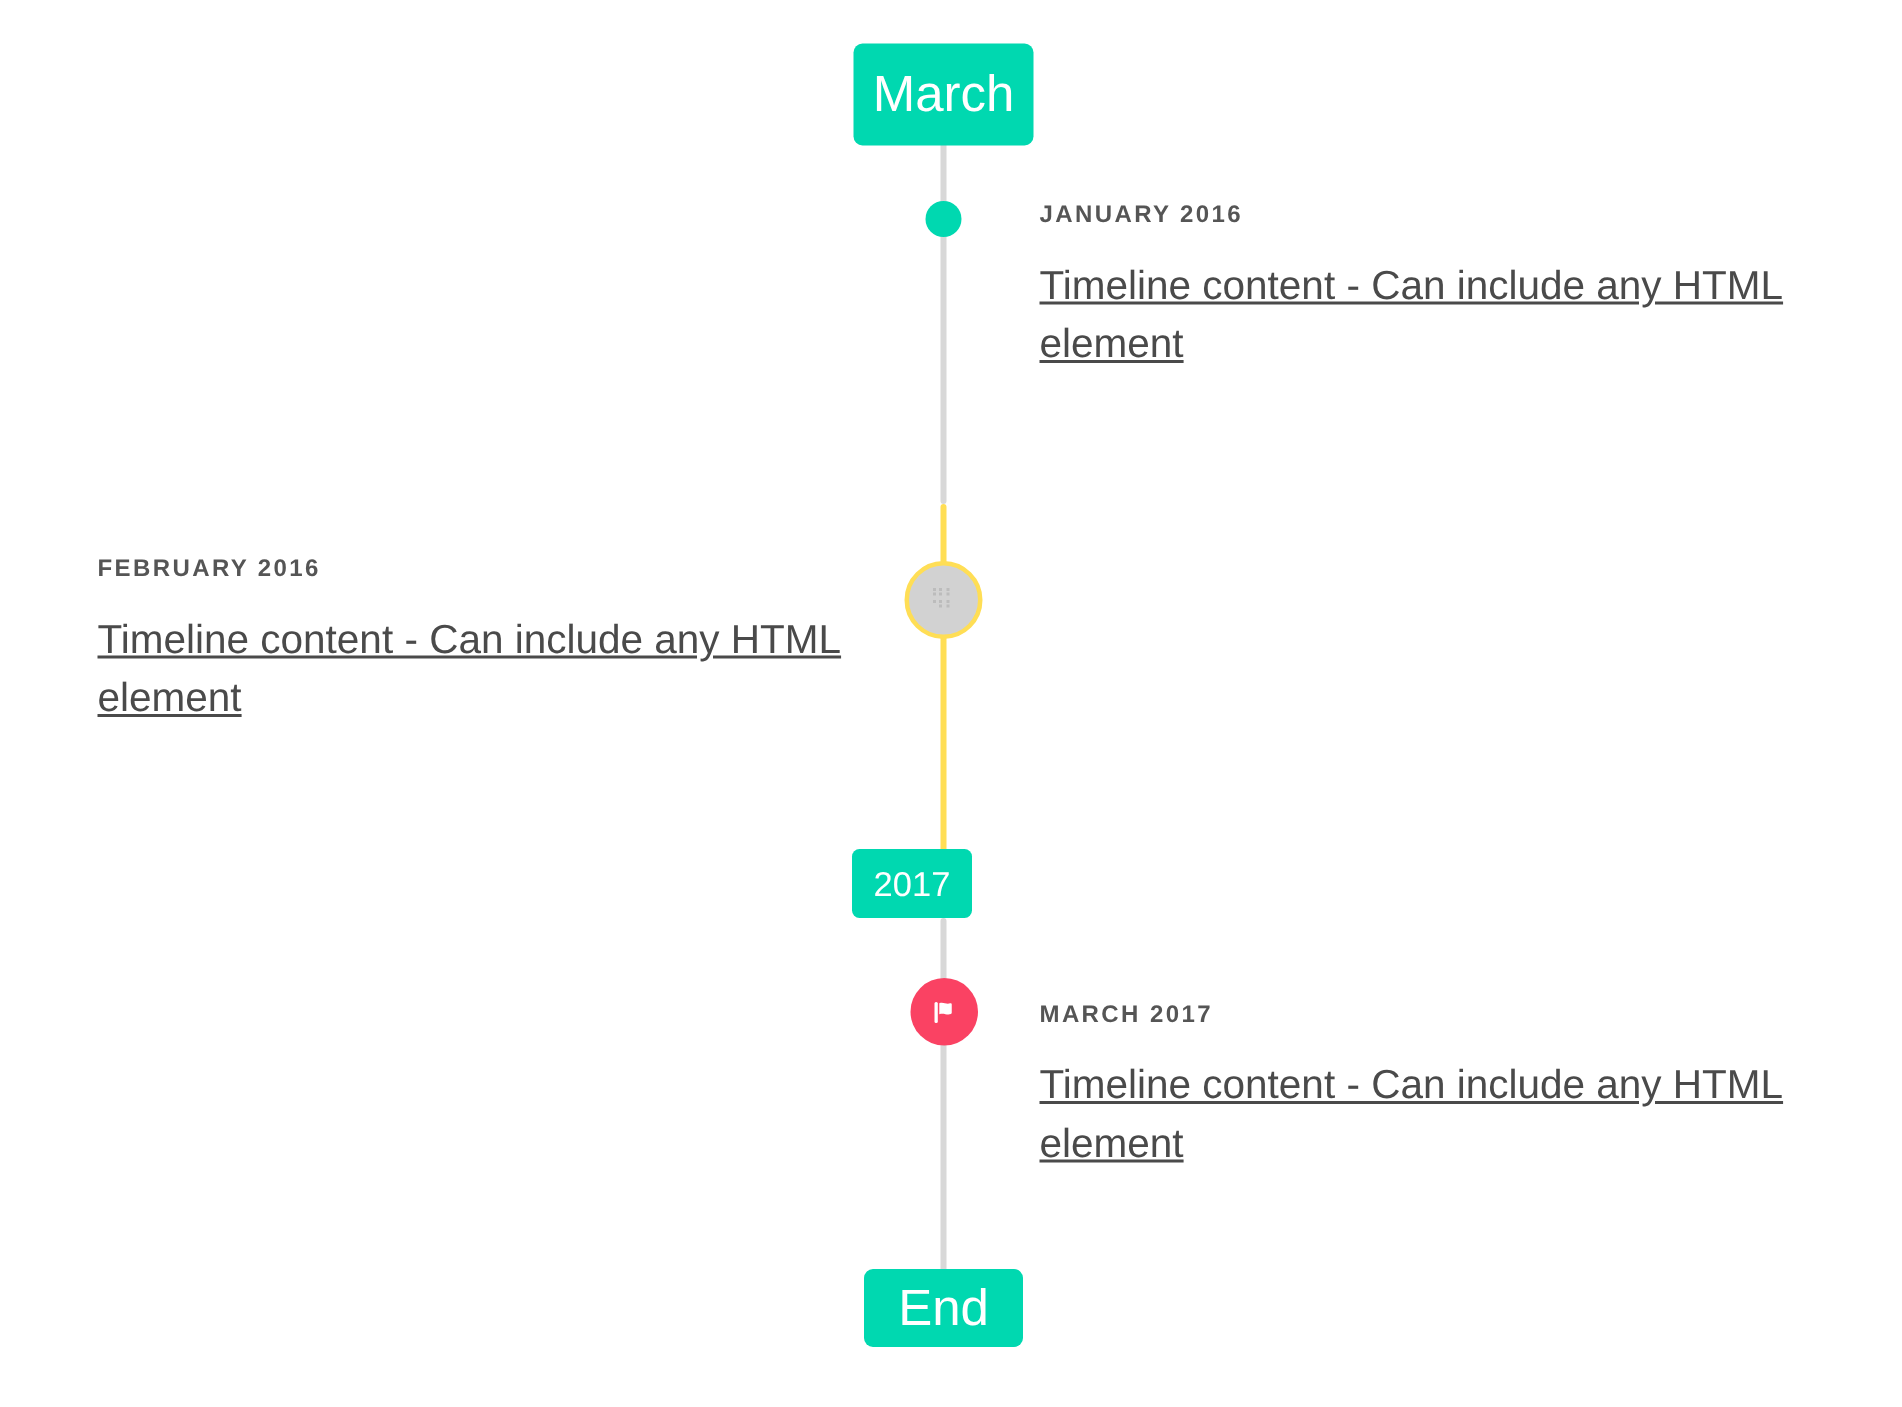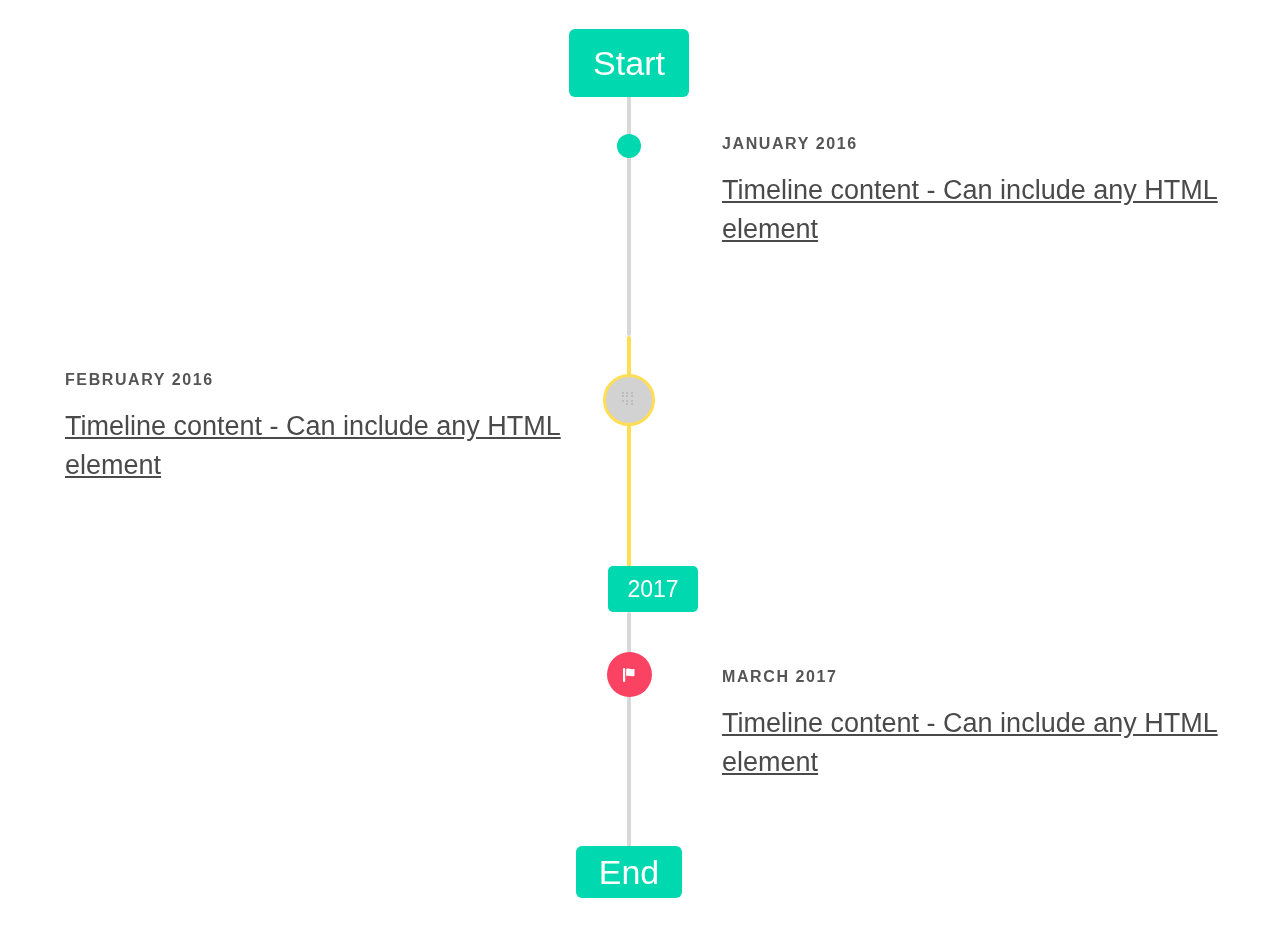--- a/index.html
+++ b/index.html
@@ -49,22 +49,22 @@
     left: 569px; top: 29px;
     width: 120px; height: 68px;
     font-size: 34px;
   }
   .cap-end {
     left: 576px; top: 846px;
     width: 106px; height: 52px;
     font-size: 34px;
   }
   .cap-year {
-    left: 608px; top: 566px;
-    width: 90px; height: 46px;
+    left: 568px; top: 566px;
+    width: 80px; height: 46px;
     font-size: 23px;
     border-radius: 5px;
   }
 
   
   .marker {
     position: absolute;
     border-radius: 50%;
     z-index: 6;
     display: flex;
@@ -97,21 +97,21 @@
     width: 45px; height: 45px;
     background: #fa4263;
     cursor: pointer;
   }
   .marker-flag svg { display: block; }
 
   
   .entry {
     position: absolute;
   }
-  .entry-right { left: 722px; width: 530px; text-align: left; }
+  .entry-right { left: 693px; width: 530px; text-align: left; }
   .entry-left  { right: 673px; width: 530px; text-align: left; }
 
   .entry-date {
     font-size: 16px;
     font-weight: 700;
     letter-spacing: 1.6px;
     color: #555555;
     text-transform: uppercase;
     line-height: 1.2;
     white-space: nowrap;
@@ -133,21 +133,21 @@
 </head>
 <body>
 
 <div id="timeline-root">
 
   <div class="spine spine-gray-top"></div>
   <div class="spine spine-yellow"></div>
   <div class="spine spine-gray-mid"></div>
 
   <div class="cap-badge cap-start">
-    <span>Start</span>
+    <span>March</span>
   </div>
 
   <div class="marker marker-dot"></div>
 
   <div class="entry entry-right entry-jan">
     <div class="entry-date">January 2016</div>
     <div class="entry-body">Timeline content - Can include any HTML element</div>
   </div>
 
   <div class="marker marker-ring">

